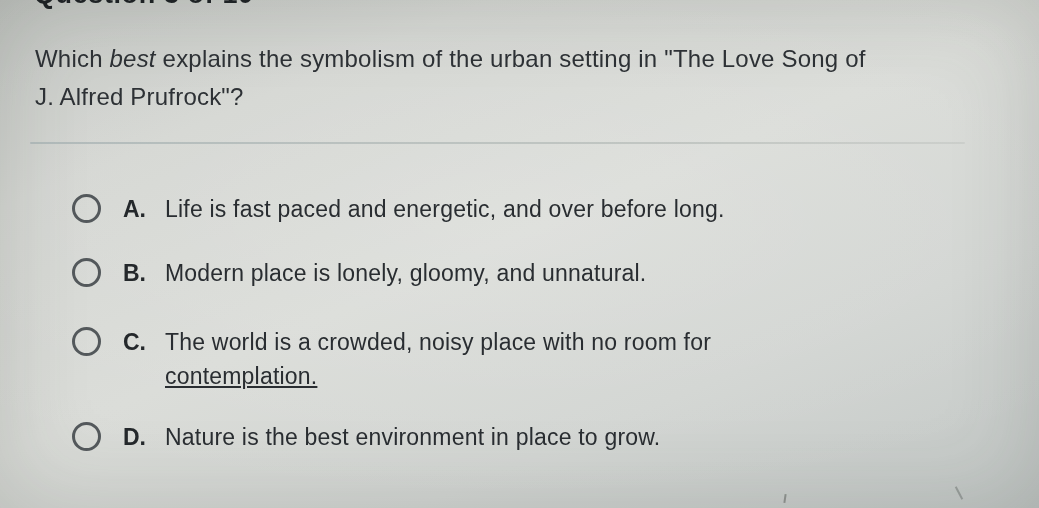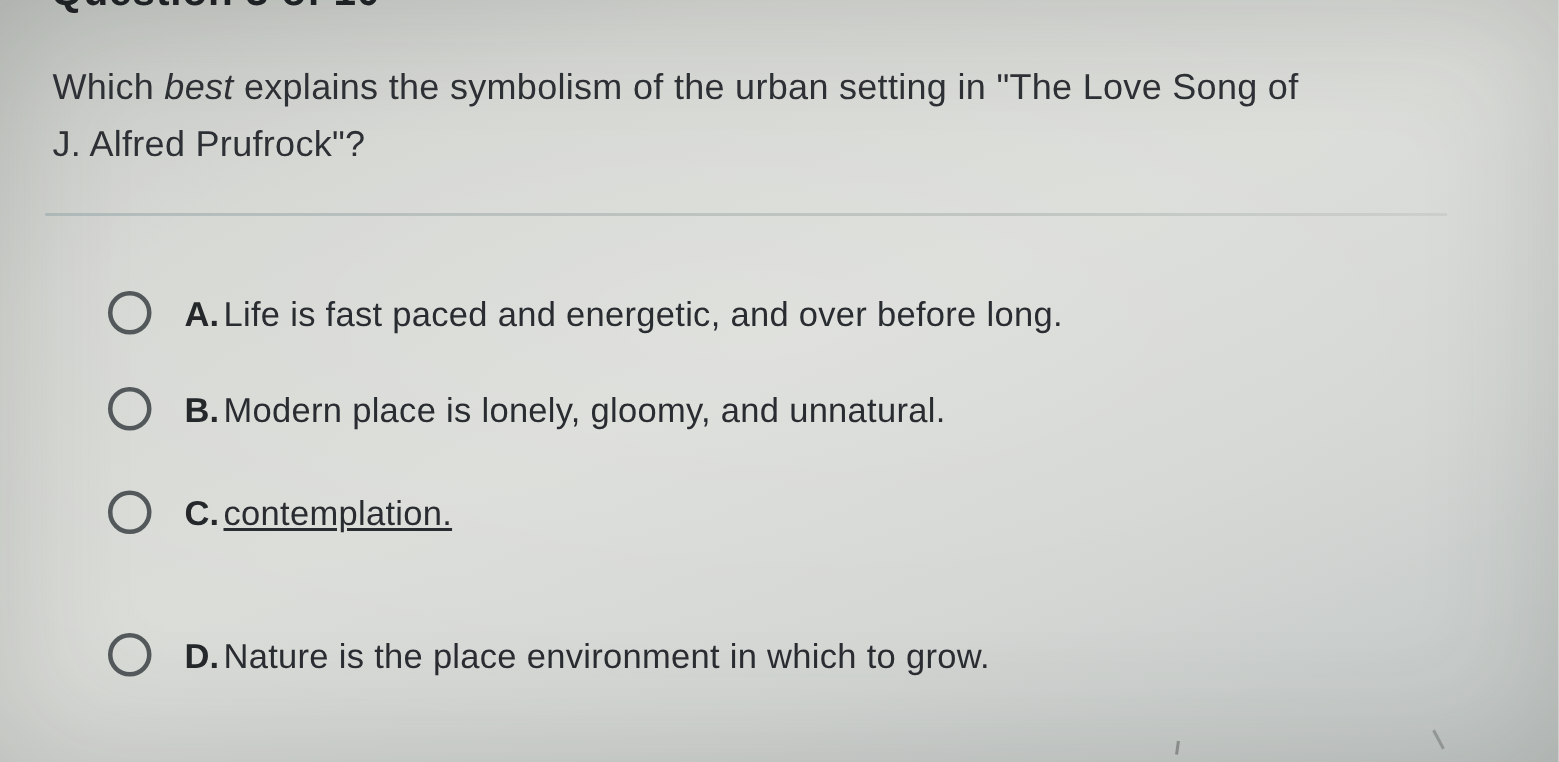--- a/index.html
+++ b/index.html
@@ -82,21 +82,21 @@
   }
   .letter {
     flex: 0 0 auto;
     margin-left: 22px;
     font-size: 23px;
     font-weight: 700;
     line-height: 34px;
     color: #24282b;
   }
   .opt-text {
-    margin-left: 3px;
+    margin-left: 19px;
     max-width: 700px;
     font-size: 23px;
     line-height: 34px;
     color: #292d31;
     letter-spacing: 0.2px;
   }
   .opt-text .t2 { display: block; text-decoration: underline; }
 
   
   .artifact-tick {
@@ -142,28 +142,29 @@
     <div class="letter">B.</div>
     <div class="opt-text">
       <span>Modern place is lonely, gloomy, and unnatural.</span>
     </div>
   </div>
 
   <div class="option opt-c">
     <div class="radio"></div>
     <div class="letter">C.</div>
     <div class="opt-text">
+      <span>The world is a crowded, noisy place with no room for</span>
       <span class="t2">contemplation.</span>
     </div>
   </div>
 
   <div class="option opt-d">
     <div class="radio"></div>
     <div class="letter">D.</div>
     <div class="opt-text">
-      <span>Nature is the place environment in which to grow.</span>
+      <span>Nature is the best environment in place to grow.</span>
     </div>
   </div>
 
   <div class="artifact-tick"></div>
   <div class="artifact-corner"></div>
 
 </div>
 
 </body></html>

